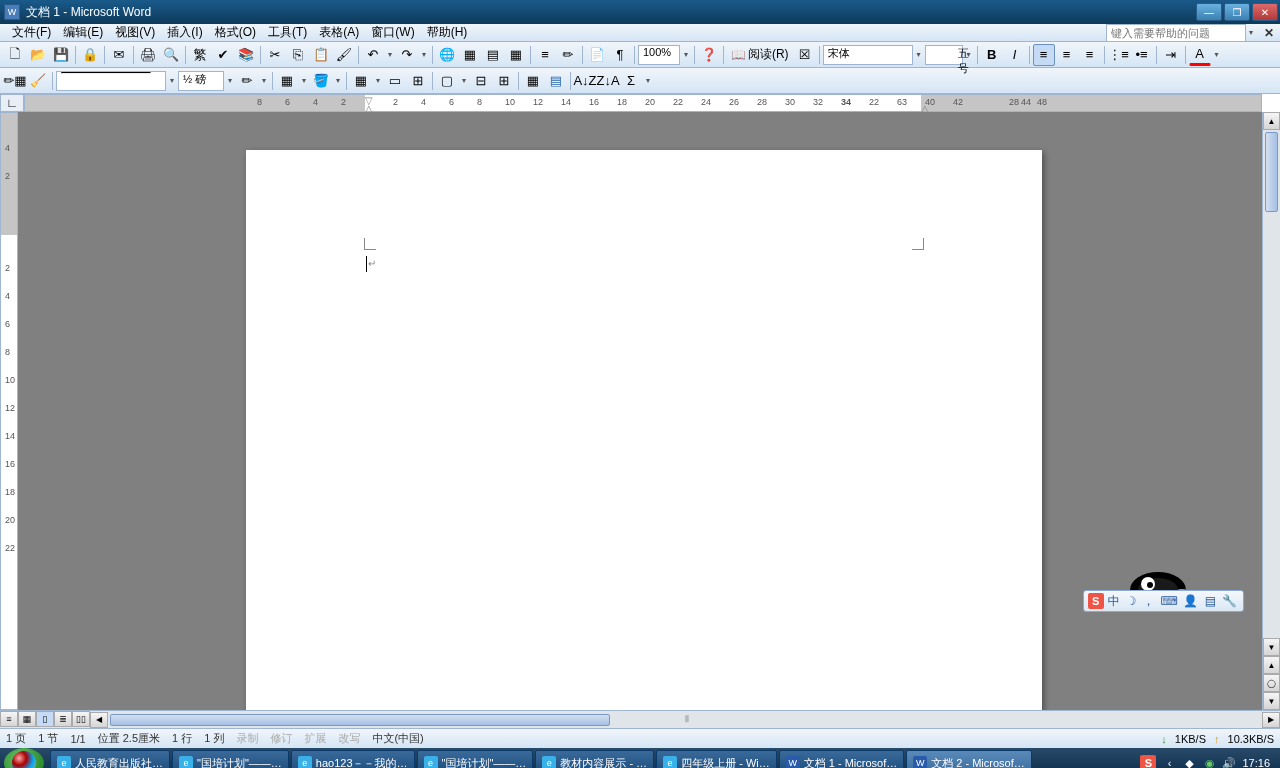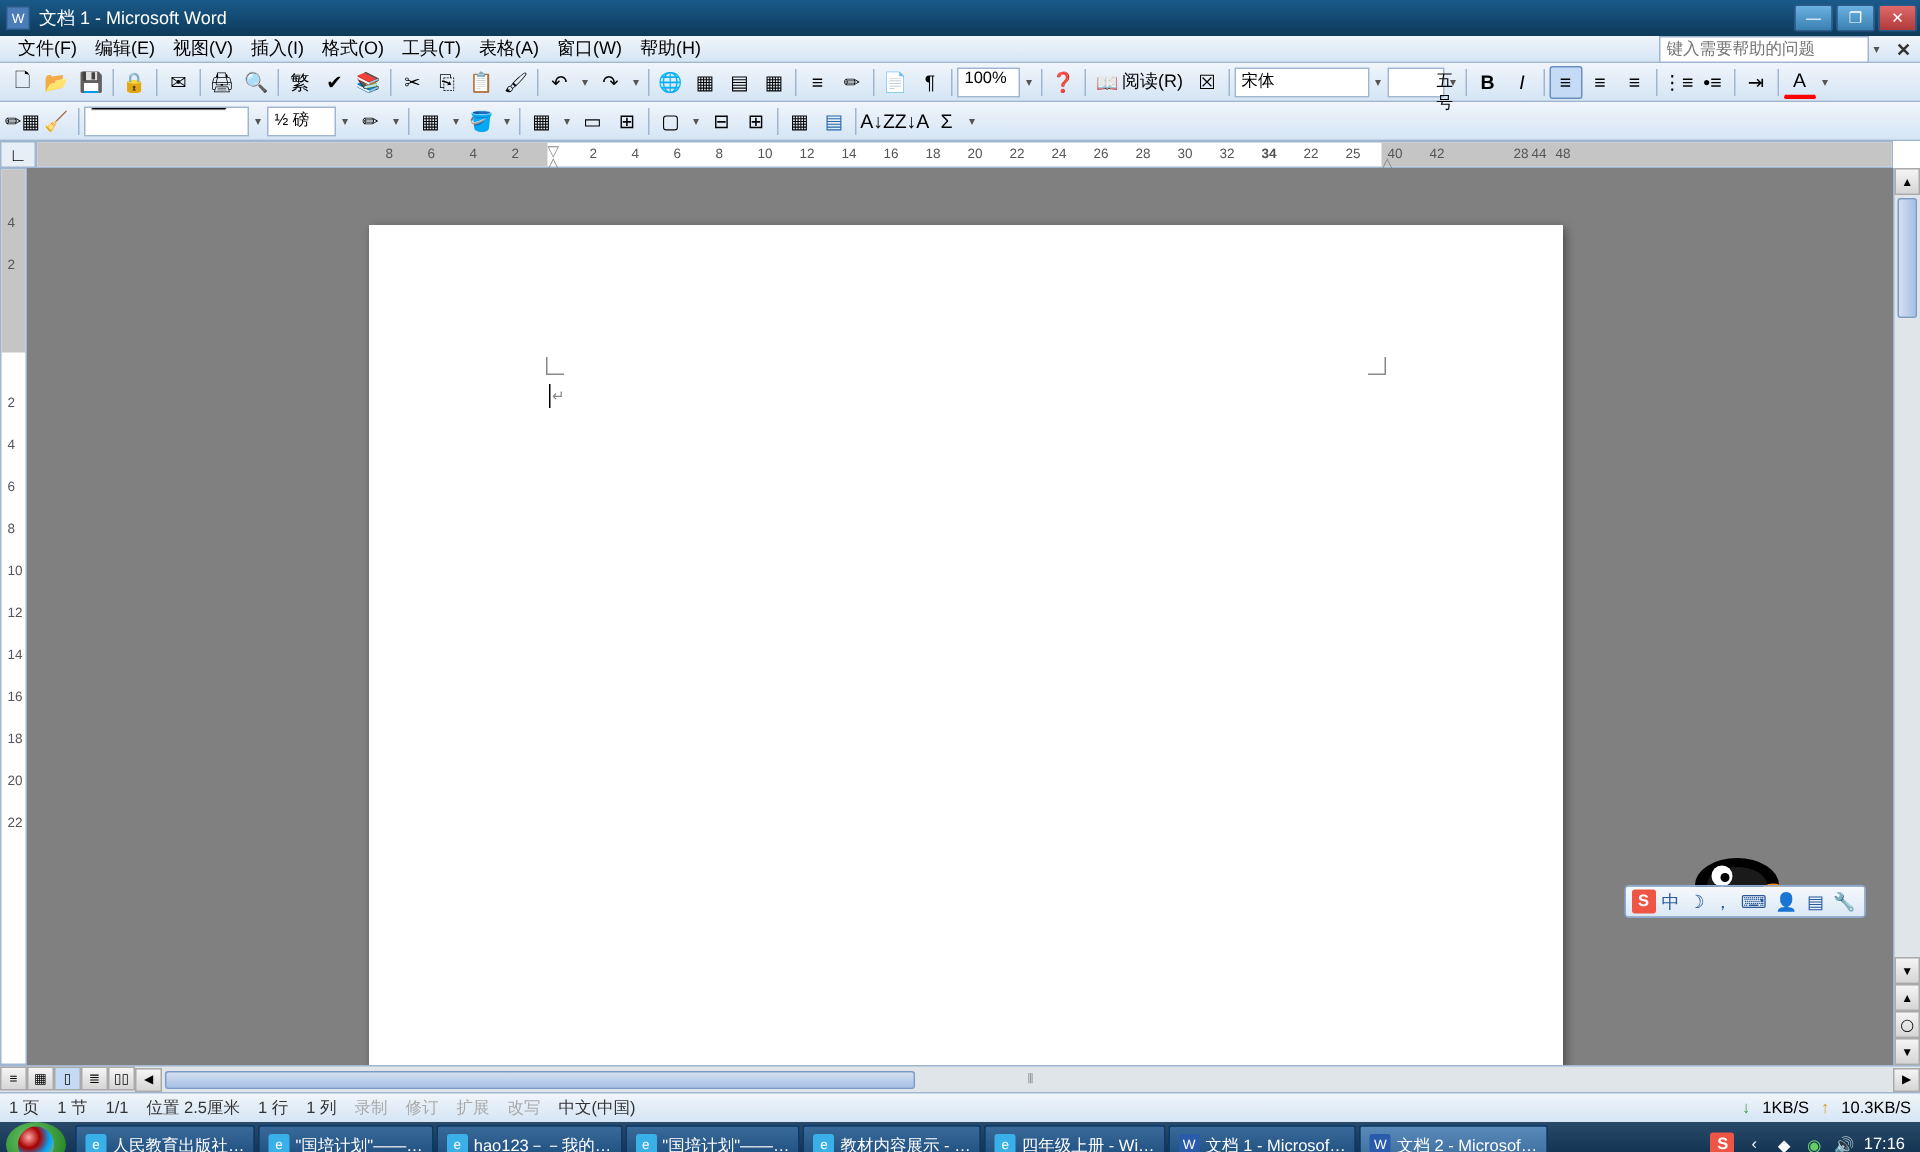--- a/index.html
+++ b/index.html
@@ -274,21 +274,21 @@
           <span class="rtick" style="left: 592px;">18</span>
           <span class="rtick" style="left: 620px;">20</span>
           <span class="rtick" style="left: 648px;">22</span>
           <span class="rtick" style="left: 676px;">24</span>
           <span class="rtick" style="left: 704px;">26</span>
           <span class="rtick" style="left: 732px;">28</span>
           <span class="rtick" style="left: 760px;">30</span>
           <span class="rtick" style="left: 788px;">32</span>
           <span class="rtick" style="left: 816px; font-weight: bold;">34</span>
           <span class="rtick" style="left: 844px;">22</span>
-          <span class="rtick" style="left: 872px;">25</span>
+          <span class="rtick" style="left: 872px;">63</span>
           <span class="rtick" style="left: 900px;">40</span>
           <span class="rtick" style="left: 928px;">42</span>
           <span class="rtick" style="left: 996px;">44</span>
           <span class="rtick" style="left: 984px;">28</span>
           <span class="rtick" style="left: 1012px;">48</span>
         </div>
     </div>
   </div>
 </div>
 

